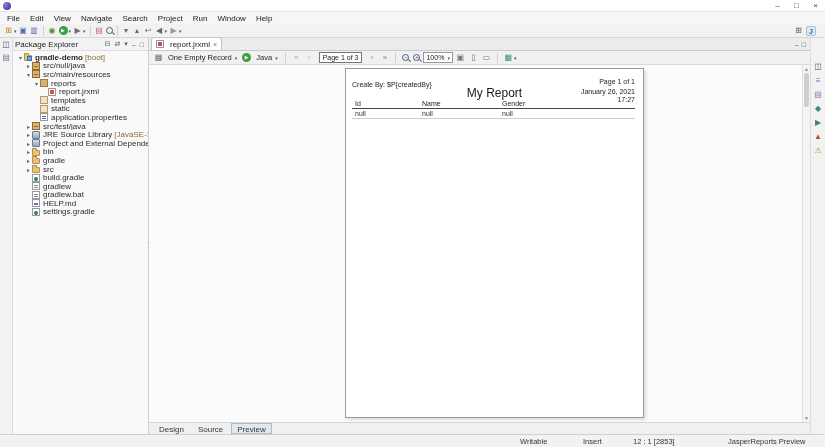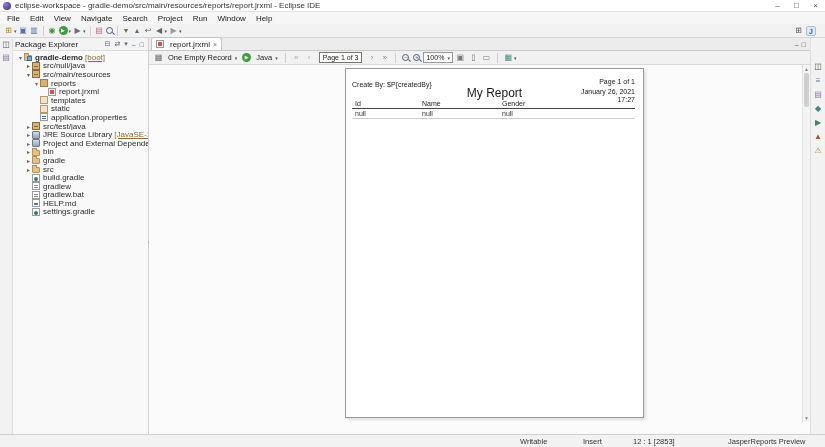--- a/index.html
+++ b/index.html
@@ -56,21 +56,21 @@
   .explorer-header { height:13px; display:flex; align-items:center;
     border-bottom:1px solid #ddd; background:#f3f3f3; padding:0 2px; }
   .explorer-title { font-size:8px; color:#222; white-space:nowrap; margin-right:auto;text-align:center; }
   .eh-icon { font-size:7px; color:#5a6a7a; padding:0 2px; }
   .tree { padding-top:2px; }
   .tree-row { display:flex; align-items:center; height:8.6px; font-size:8px;
     white-space:nowrap; overflow:hidden; }
   .tree-arrow { width:7px; flex:0 0 7px; font-size:6px; color:#666; text-align:center; }
   .tree-label { color:#2b2b2b; }
   .tree-label.bold { font-weight:bold; }
-  .tree-suffix { color:#8c6d2f; margin-left:2px;text-decoration:underline; }
+  .tree-suffix { color:#8c6d2f; margin-left:2px; }
   .ticon { width:8px; height:8px; flex:0 0 8px; position:relative; margin-right:3px; display:inline-block; }
   .ticon-folder,.ticon-project { background:#e8c27a; border:1px solid #b5904e; height:6px; margin-top:2px; border-radius:1px; }
   .ticon-folder::before,.ticon-project::before { content:""; position:absolute; top:-3px; left:-1px;
     width:3px; height:2px; background:#e8c27a; border:1px solid #b5904e; border-bottom:none; }
   .ticon-project::after { content:""; position:absolute; right:-1px; bottom:-1px;
     width:3px; height:3px; background:#6fa8dc; border:1px solid #3d6ea5; }
   .ticon-src-package { background:#d9b173; border:1px solid #8f6b33; }
   .ticon-src-package::after { content:""; position:absolute; left:1px; right:1px; top:3px; height:1px; background:#8f6b33; }
   .ticon-package { background:#d9b173; border:1px solid #a07c42; }
   .ticon-package-empty { background:#f0e3c8; border:1px solid #b59a6b; }
@@ -142,21 +142,20 @@
   .sb-writable { left:520px; } .sb-insert { left:583px; } .sb-pos { left:633px; }
   .sb-lib { left:728px; }
 </style>
 </head>
 <body>
 
 <div class="window">
 
   <div class="titlebar">
     <span class="title-icon"></span>
-    <span class="title-text">eclipse-workspace - gradle-demo/src/main/resources/reports/report.jrxml - Eclipse IDE</span>
     <span class="win-controls">
         <span class="win-btn">–</span>
         <span class="win-btn">□</span>
         <span class="win-btn">×</span>
       </span>
   </div>
 
   <div class="menubar">
       <span class="menu-item">File</span>
       <span class="menu-item">Edit</span>
@@ -440,20 +439,25 @@
           </div>
         <div class="r-line2"></div>
       </div>
       <div class="vscroll">
         <span class="arr up">▲</span>
         <span class="thumb"></span>
         <span class="arr down">▼</span>
       </div>
     </div>
 
+    <div class="bottom-tabs">
+        <span class="btab">Design</span>
+        <span class="btab">Source</span>
+        <span class="btab active">Preview</span>
+      </div>
   </div>
 
   <div class="statusbar">
     <span class="sb-writable">Writable</span>
     <span class="sb-insert">Insert</span>
     <span class="sb-pos">12 : 1 [2853]</span>
     <span class="sb-lib">JasperReports Preview</span>
   </div>
 
 </div>

